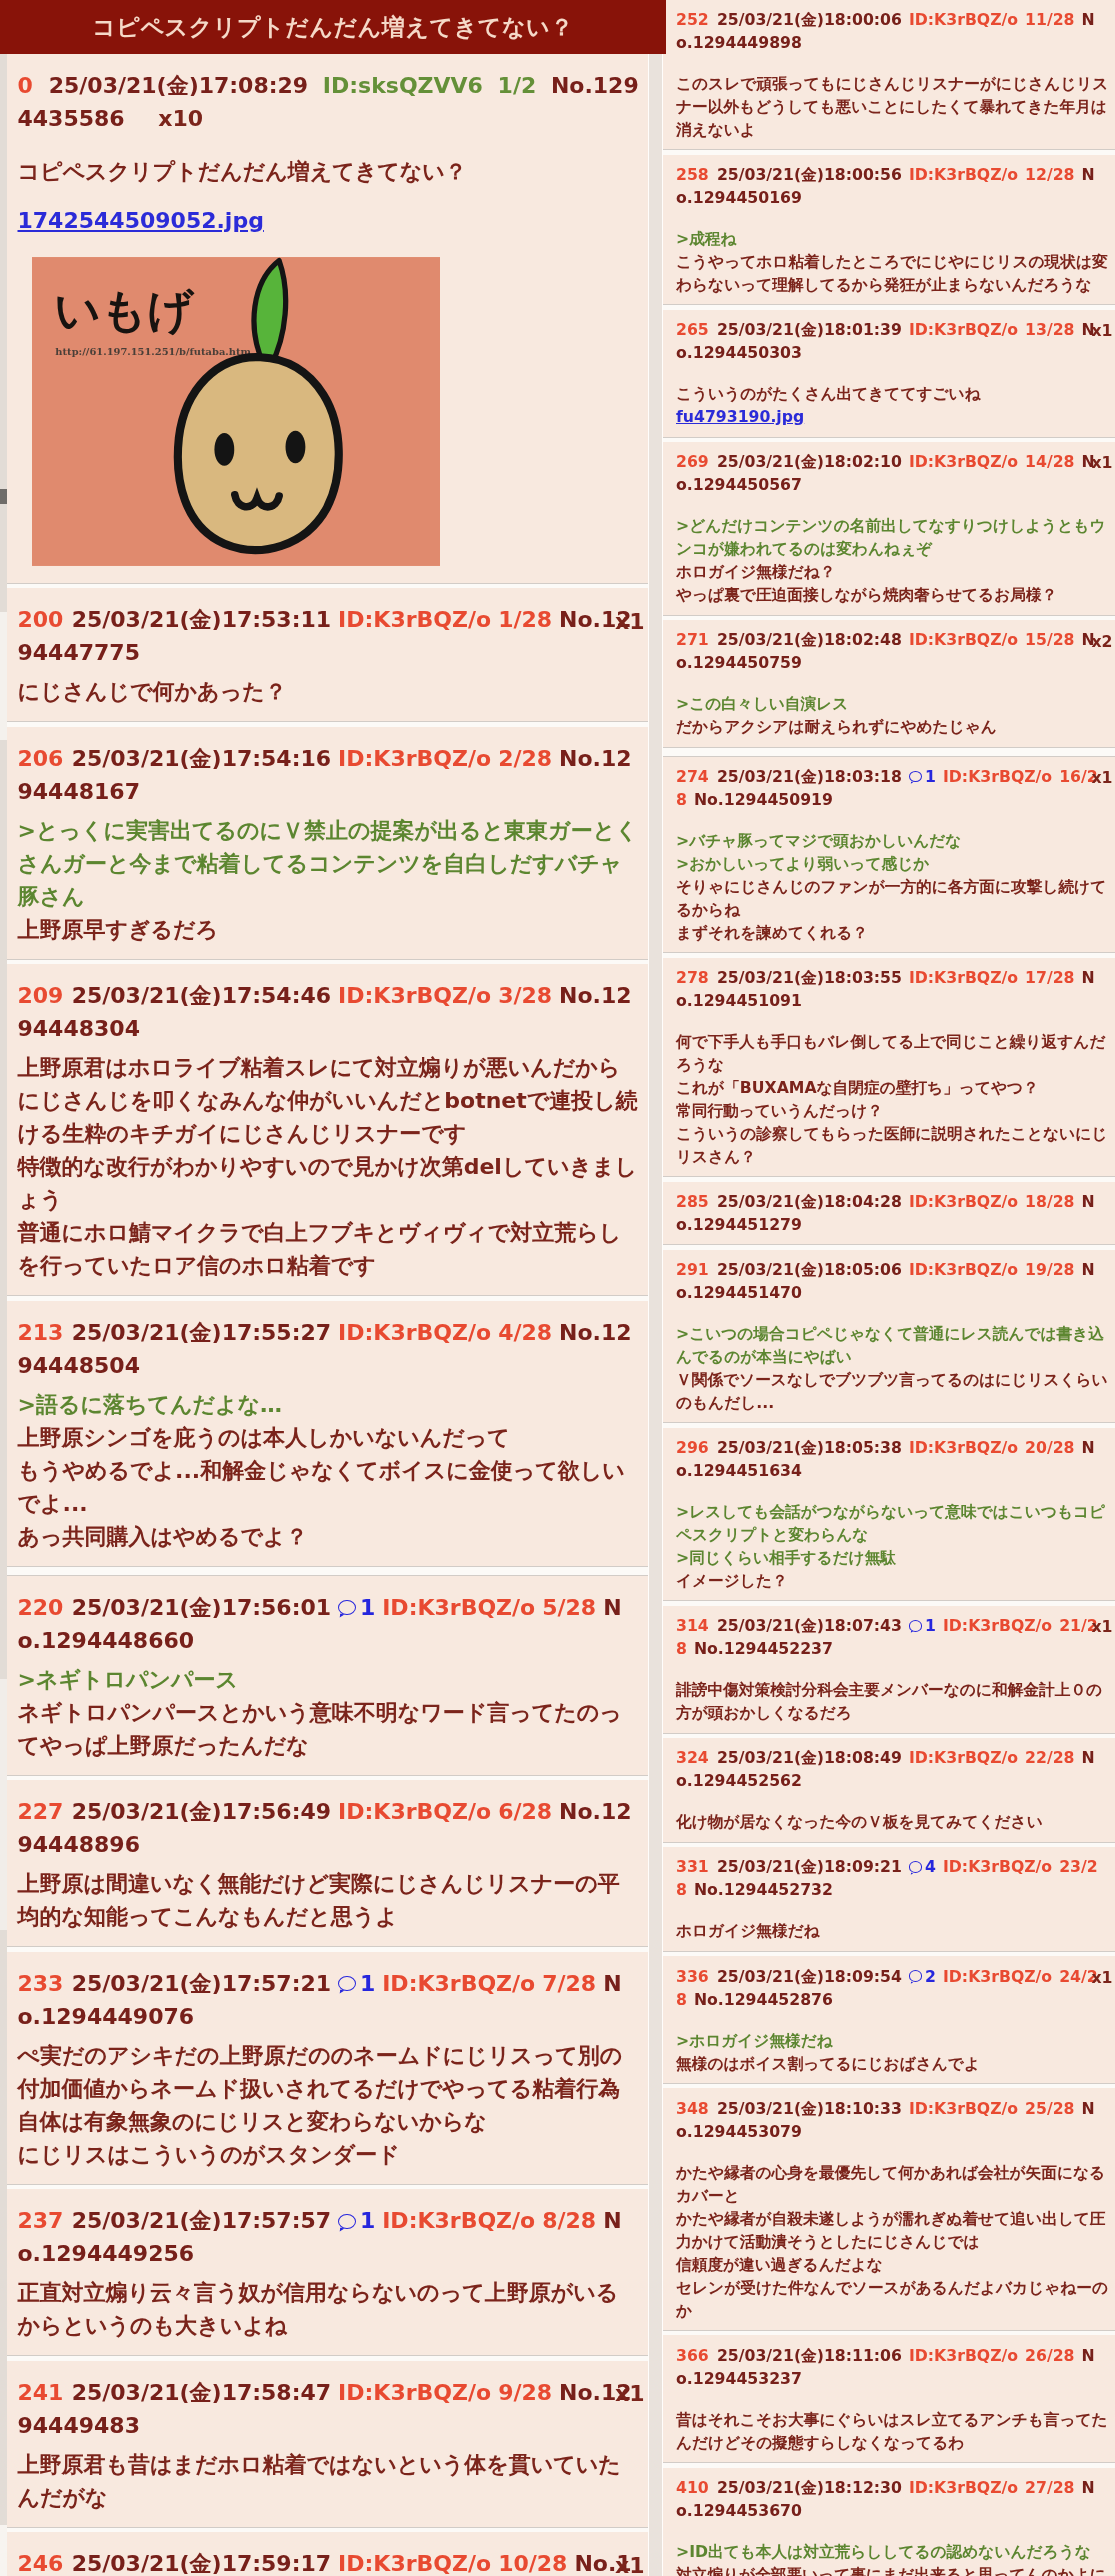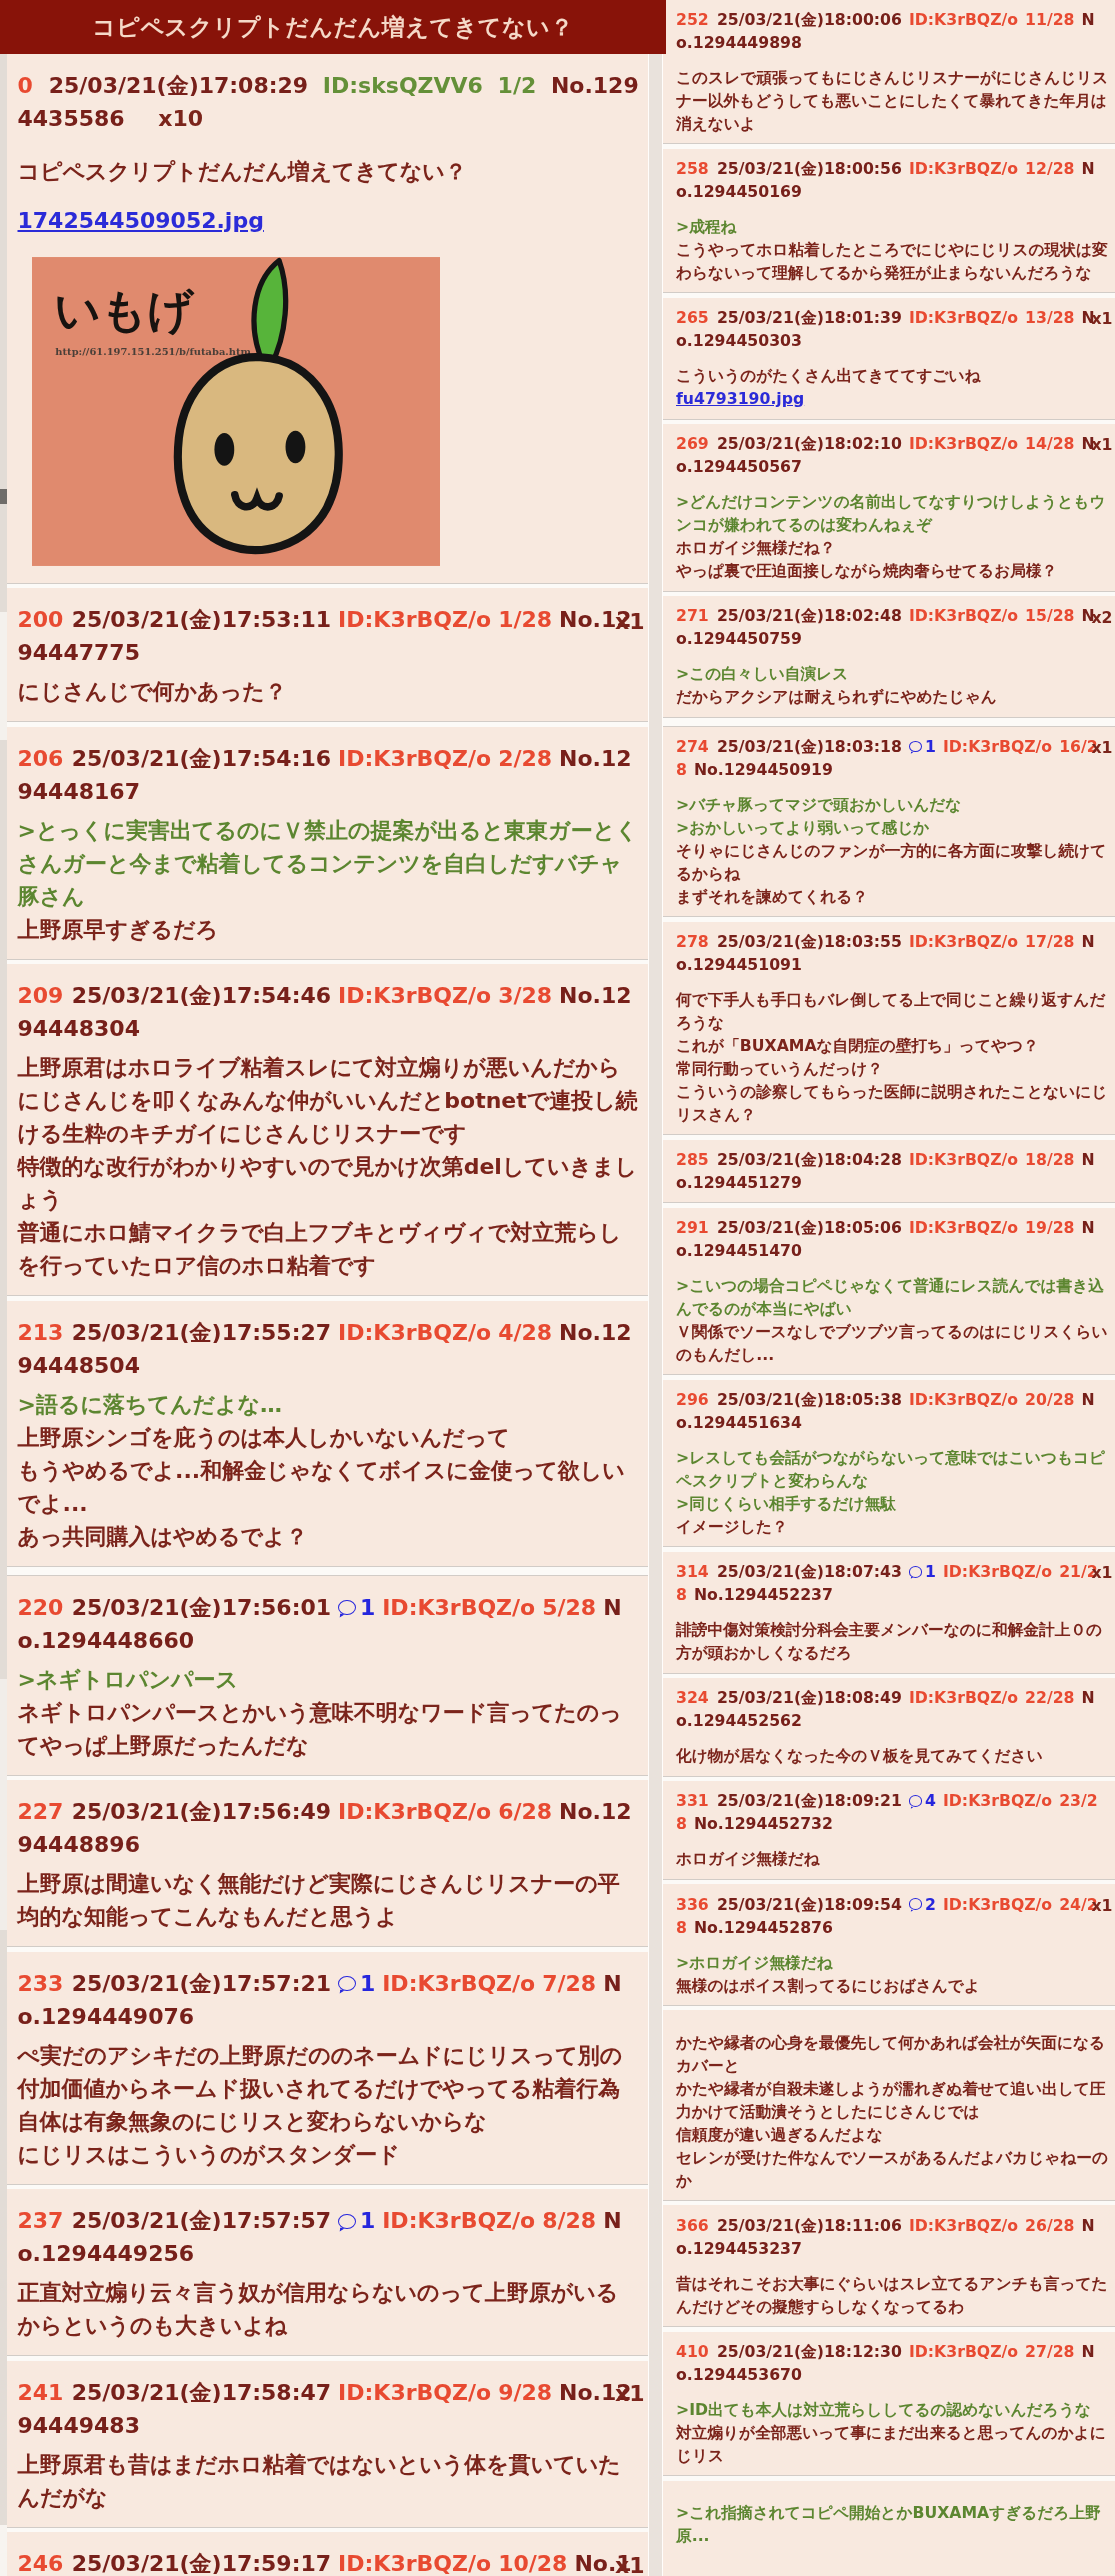--- a/index.html
+++ b/index.html
@@ -27,21 +27,21 @@
   .pdate{color:#77201a;margin-right:7px;}
   .pid{color:#e84a31;margin-right:7px;}
   .pid-green{color:#649038;margin-right:7px;}
   .pcount{margin-right:7px;}
   .pno{color:#77201a;}
   .soudane{position:absolute;right:3.5px;color:#7b241b;font-weight:700;}
   #left-pane .soudane{top:16.3px;}
   #right-pane .soudane{top:9.3px;}
   .soudane-inline{color:#7b241b;margin-left:26px;font-weight:700;margin-top:48px;}
   .body{margin-top:5.8px;}
-  #right-pane .body{margin-top:12px;}
+  #right-pane .body{margin-top:18px;}
   .q{color:#5c8630;}
   .flink{color:#2b2bd8;font-weight:700;text-decoration:underline;}
   
   .rb{color:#2626dd;margin-right:7px;white-space:nowrap;}
   .rb .bub{display:inline-block;width:.72em;height:.6em;border:.085em solid #2626dd;
     border-radius:50%;position:relative;vertical-align:-0.02em;margin-right:.18em;}
   .rb .bub:after{content:"";position:absolute;left:.05em;bottom:-.18em;width:0;height:0;
     border:.12em solid transparent;border-top-color:#2626dd;border-left-color:#2626dd;transform:rotate(12deg);}
   
   .sep{height:4.7px;background:#fcfaf7;border-top:1.2px solid #d2ccc7;}
@@ -291,20 +291,21 @@
       <div class="post">
         <div class="hdr"><span class="pnum">336</span><span class="pdate">25/03/21(金)18:09:54</span><span class="rb"><span class="bub"></span><span class="">2</span></span><span class="pid">ID:K3rBQZ/o</span><span class="pid pcount">24/28</span><span class="pno">No.1294452876</span></div>
         <span class="soudane">x1</span>
         <div class="body">
           <div class="q">&gt;ホロガイジ無様だね</div>
           <div class="">無様のはボイス割ってるにじおばさんでよ</div>
         </div>
       </div>
       <div class="sep"></div>
       <div class="post">
+        <div class="hdr"><span class="pnum">348</span><span class="pdate">25/03/21(金)18:10:33</span><span class="pid">ID:K3rBQZ/o</span><span class="pid pcount">25/28</span><span class="pno">No.1294453079</span></div>
         <div class="body">
           <div class="">かたや縁者の心身を最優先して何かあれば会社が矢面になるカバーと</div>
           <div class="">かたや縁者が自殺未遂しようが濡れぎぬ着せて追い出して圧力かけて活動潰そうとしたにじさんじでは</div>
           <div class="">信頼度が違い過ぎるんだよな</div>
           <div class="">セレンが受けた件なんでソースがあるんだよバカじゃねーのか</div>
         </div>
       </div>
       <div class="sep"></div>
       <div class="post">
         <div class="hdr"><span class="pnum">366</span><span class="pdate">25/03/21(金)18:11:06</span><span class="pid">ID:K3rBQZ/o</span><span class="pid pcount">26/28</span><span class="pno">No.1294453237</span></div>

